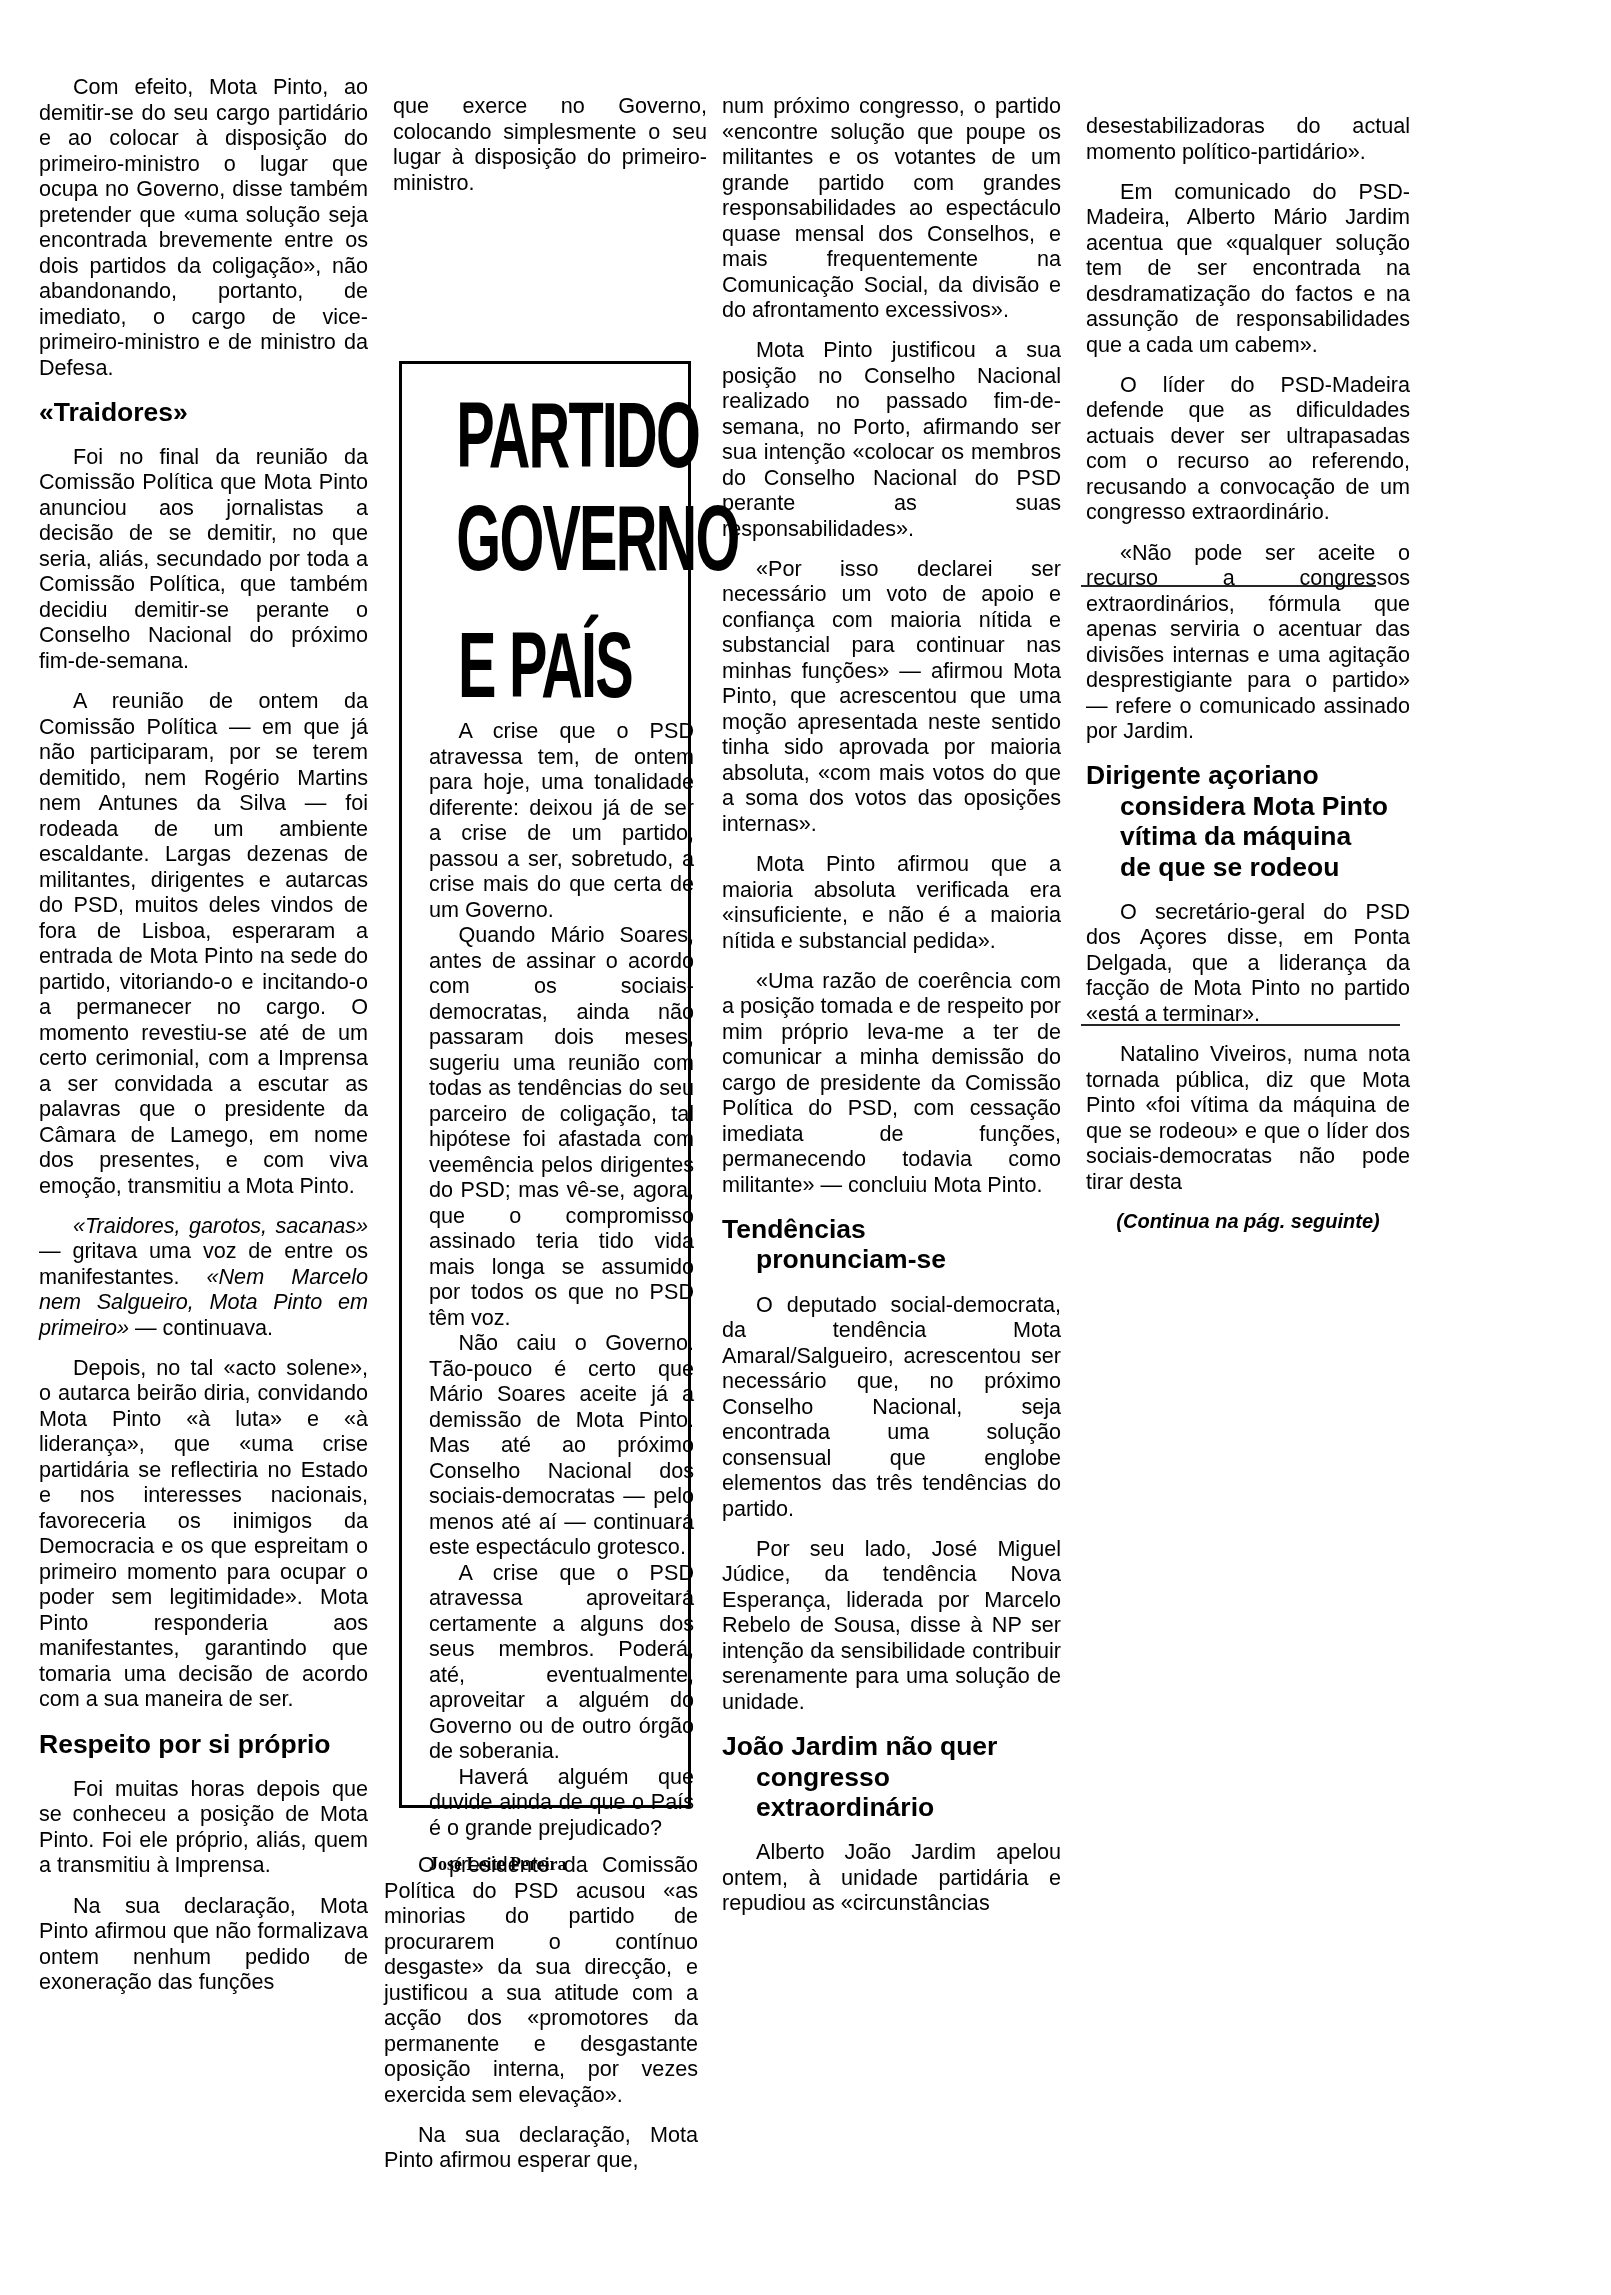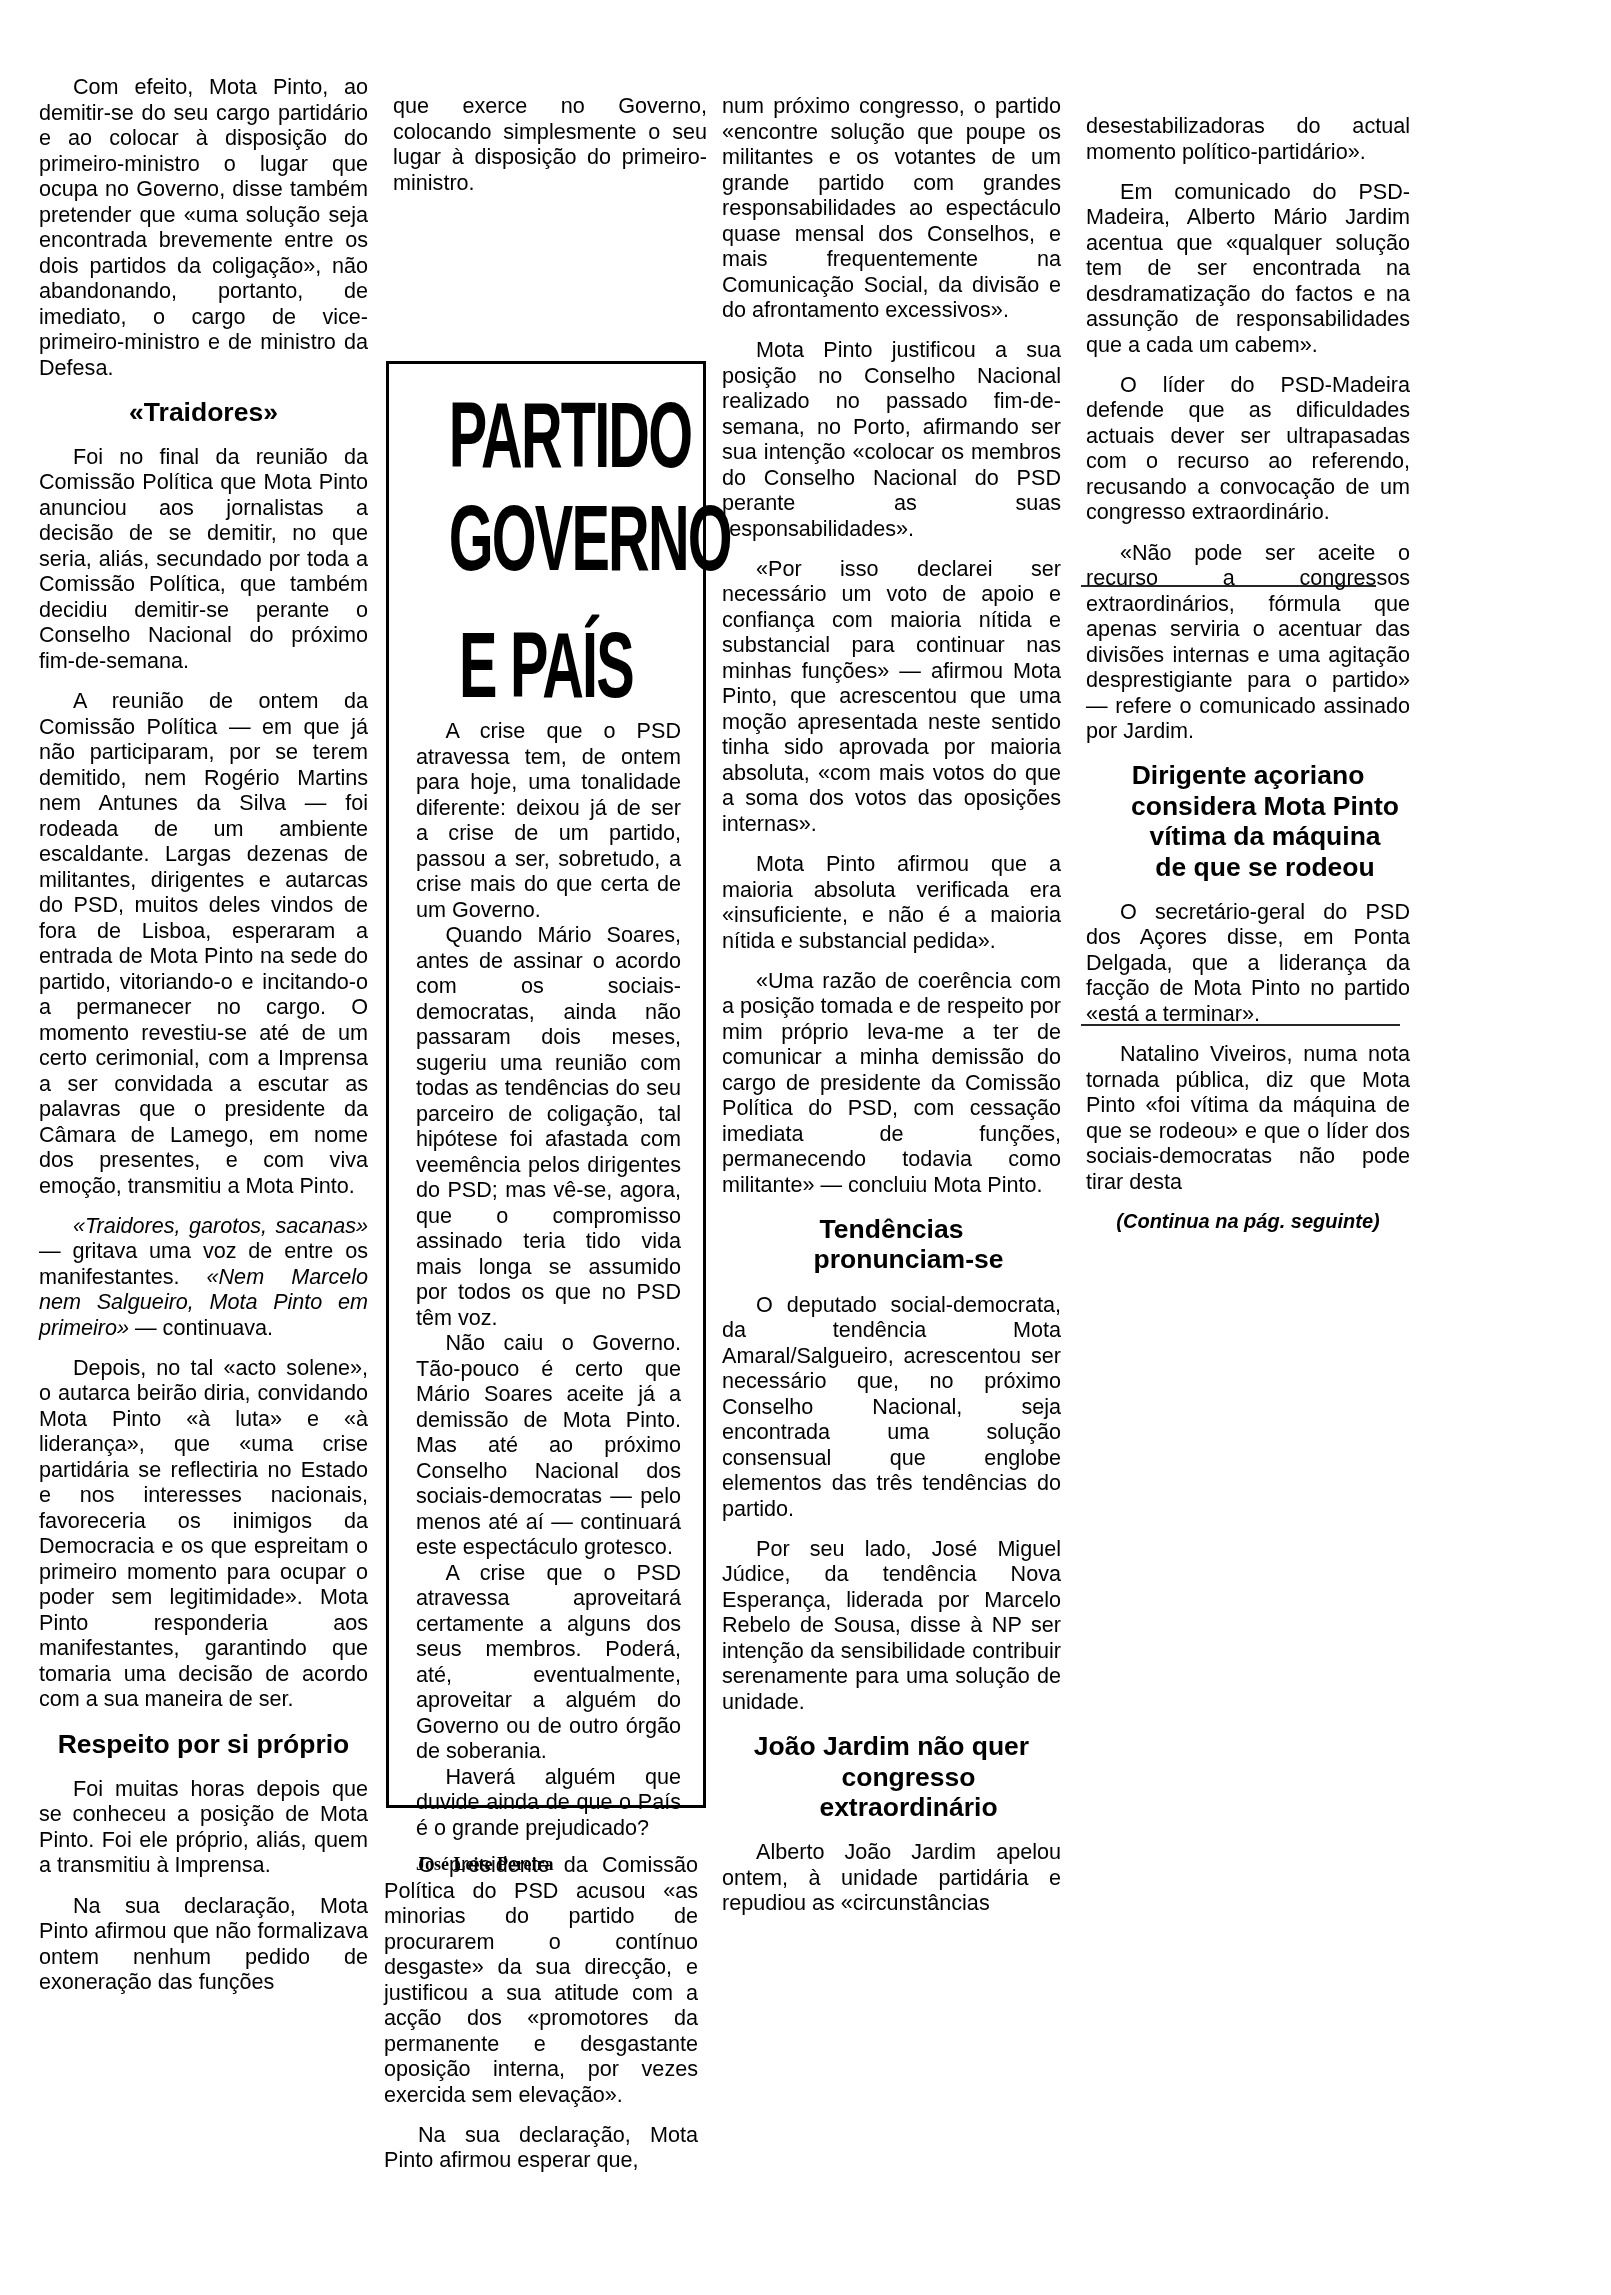--- a/index.html
+++ b/index.html
@@ -1,25 +1,25 @@
 <!DOCTYPE html>
 <html style="font-size:7.9px"><head>
 <meta charset="utf-8">
 <style>
   html, body { margin: 0; padding: 0; background: #ffffff; }
   body { width: 1612px; height: 2295px; position: relative; overflow: hidden; color: #000; }
   .col { position: absolute; font-family: "Liberation Sans", "DejaVu Sans", sans-serif; font-size: 21.6px; line-height: 25.5px; text-align: justify; }
   .col p { margin: 0 0 14.7px 0; text-indent: 34px; }
   .col p.noindent { text-indent: 0; }
-  .sub { font-family: "Liberation Sans", "DejaVu Sans", sans-serif; font-weight: bold; font-size: 26.5px; line-height: 30.5px; margin: 16.7px 0 16.7px 0; text-align: center; }
+  .sub { font-family: "Liberation Sans", "DejaVu Sans", sans-serif; font-weight: bold; font-size: 26.5px; line-height: 30.5px; margin: 16.7px 0 16.7px 0; text-align: left; }
   .sub .indent2 { display: block; padding-left: 34px; }
   .italic { font-style: italic; }
   #c1 { left: 39px; top: 74px; width: 329px; }
   #c2top { left: 393px; top: 93px; width: 314px; }
-  #box { position: absolute; left: 386px; top: 361px; width: 320px; height: 1447px; border: 3.4px solid #000; box-sizing: border-box; }
+  #box { position: absolute; left: 399px; top: 361px; width: 292px; height: 1447px; border: 3.4px solid #000; box-sizing: border-box; }
   #box-title { position: absolute; left: 0; top: 19.7px; width: 100%; text-align: center; font-family: "Liberation Sans", "DejaVu Sans", sans-serif; font-weight: bold; font-size: 93px; line-height: 103px; letter-spacing: -2.9px; transform: scaleX(0.62); transform-origin: center top; }
   #box-title span { display: block; }
   #box-body { position: absolute; left: 27px; top: 354px; width: 265px; }
   #box-body p { margin: 0; text-indent: 29.5px; }
   #box-byline { font-weight: bold; font-size: 18px; line-height: 29.5px; margin-top: 9.8px !important; text-indent: 0 !important; font-family: Liberation Serif, serif; }
   #c2bot { left: 384px; top: 1852px; width: 314px; }
   #c3 { left: 722px; top: 93px; width: 339px; }
   #c4 { left: 1086px; top: 113px; width: 324px; }
   .continua { text-align: center; font-style: italic; font-weight: bold; font-size: 20px; margin-top: 4.9px; }
   .smudge { position: absolute; background: #000; opacity: 0.85; height: 2px; }

